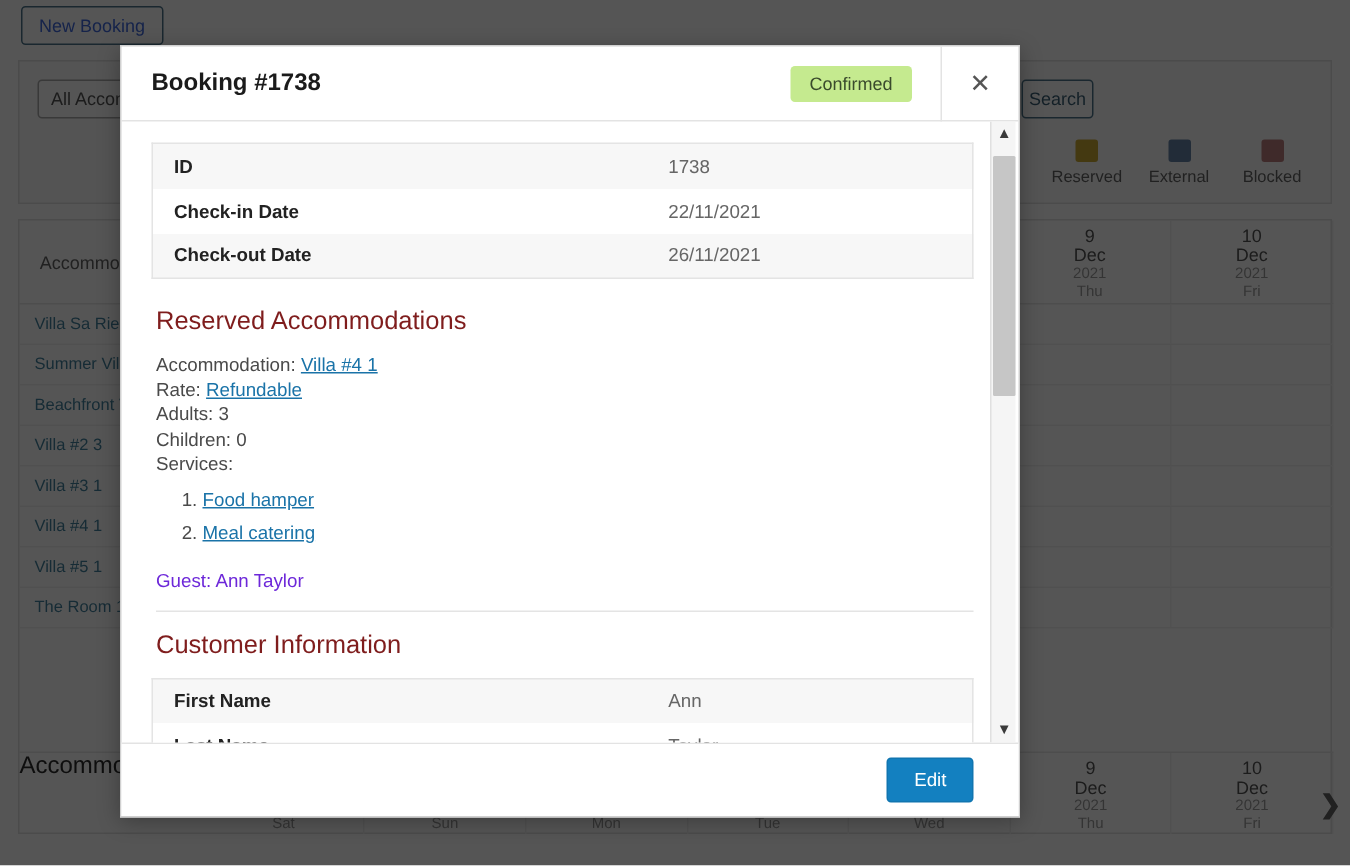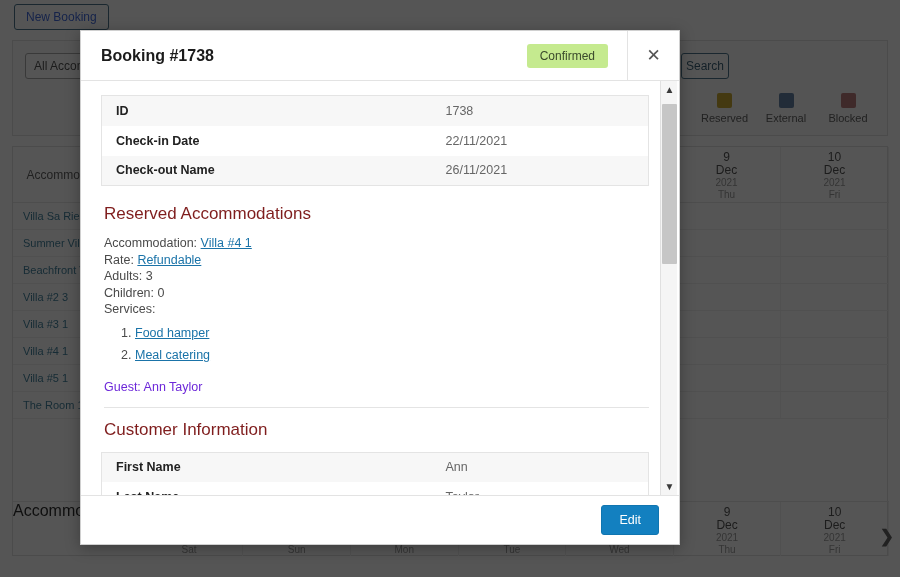--- a/index.html
+++ b/index.html
@@ -180,21 +180,21 @@
   .vs-down { bottom:0; }
   .vs-thumb {
     position:absolute; left:1px; top:23px; width:15px; height:160px;
     background:#c6c6c6; border-radius:1px;
   }
 
   .modal-foot {
     height:49px; flex:0 0 49px;
     border-top:1px solid #e3e3e3;
     display:flex; align-items:center; justify-content:flex-end;
-    padding-right:20px;
+    padding-right:30px;
     background:#ffffff;
   }
   .edit-btn {
     background:#1380c0; color:#ffffff;
     font-size:12.5px; padding:7px 17px; border-radius:3px;
     border:1px solid #1075b0;
   }
 </style>
 </head>
 <body>
@@ -448,21 +448,21 @@
         <tbody>
             <tr>
           <td class="k">ID</td>
           <td class="v">1738</td>
         </tr>
         <tr>
           <td class="k">Check-in Date</td>
           <td class="v">22/11/2021</td>
         </tr>
         <tr>
-          <td class="k">Check-out Name</td>
+          <td class="k">Check-out Date</td>
           <td class="v">26/11/2021</td>
         </tr>
       </tbody>
         </table>
 
       <div class="sec-title">Reserved Accommodations</div>
 
       <div class="kv-lines">
         <div>
           <span>Accommodation:</span>

